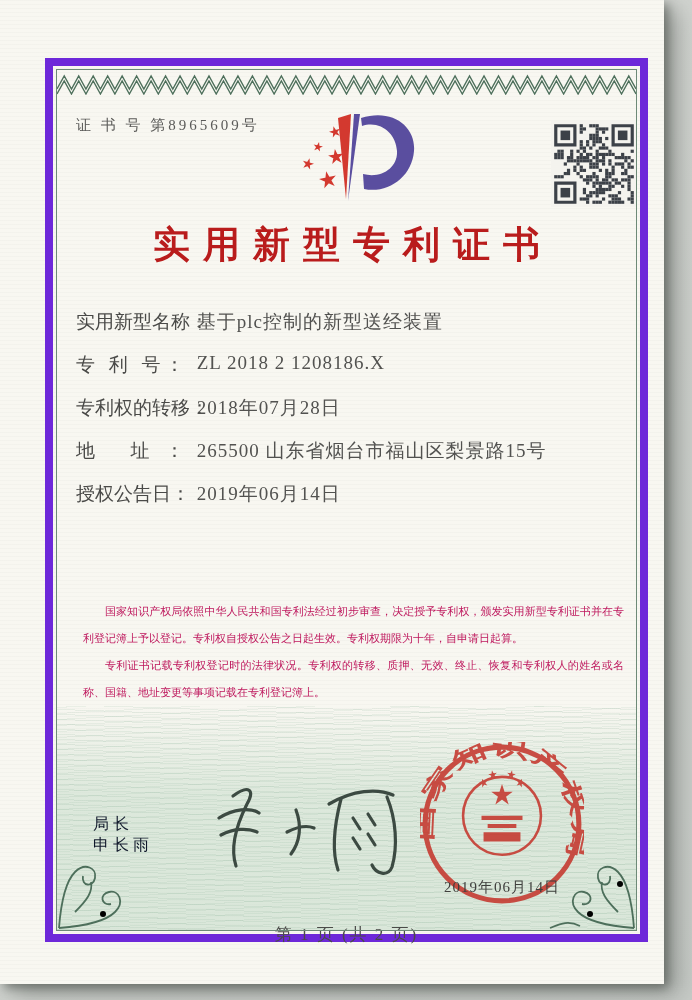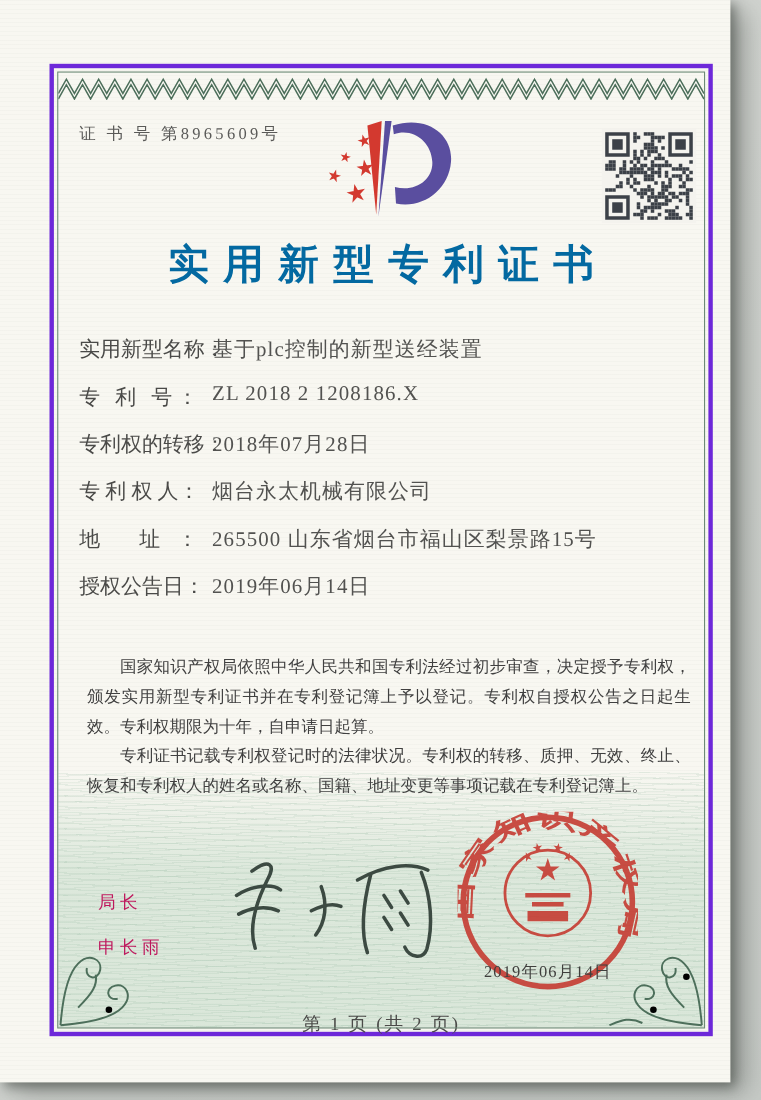--- a/index.html
+++ b/index.html
@@ -13,21 +13,21 @@
     position:absolute; left:0; top:0; width:664px; height:984px;
     background:#f8f7f1;
     box-shadow: 4px 4px 10px rgba(60,65,60,.55), 14px 10px 22px rgba(60,65,60,.35);
   }
   .page::before { 
     content:""; position:absolute; inset:0; pointer-events:none;
     background: repeating-linear-gradient(180deg, rgba(90,110,95,.03) 0 1px, transparent 1px 4px);
   }
   .frame {
     position:absolute; left:45px; top:58px; right:16px; bottom:42px;
-    border:4px solid #6d28d9;
+    border:8px solid #6d28d9;
     padding-left:12px;
   }
   .frame::after {
     content:""; position:absolute; inset:3px; border:1px solid #6d8a77; pointer-events:none;
   }
   .garland { position:absolute; left:4px; right:4px; top:5px; height:24px; width:calc(100% - 8px); }
   .texture {
     position:absolute; left:4px; right:4px; bottom:4px; top:640px; pointer-events:none;
     background:
       repeating-linear-gradient(2deg,  rgba(110,160,130,.12) 0 1px, transparent 1px 5px),
@@ -35,38 +35,38 @@
       linear-gradient(180deg, rgba(198,220,202,0) 0, rgba(198,220,202,.55) 90px, rgba(198,220,202,.6) 100%);
   }
   .certno {
     position:absolute; left:23px; top:50px; font-size:15px; color:#5a5a58; letter-spacing:3px;
   }
   .logo { position:absolute; left:225px; top:44px; width:160px; height:112px; }
   .qr { position:absolute; left:498px; top:55px; width:86px; height:86px; }
   .qr svg { width:100%; height:100%; fill:#3c4148; }
   .title {
     position:absolute; left:0; right:0; top:154px; text-align:center;
-    font-size:37px; font-weight:700; color:#0369a1; letter-spacing:13px; text-indent:13px;
+    font-size:37px; font-weight:700; color:#b91c1c; letter-spacing:13px; text-indent:13px;
   }
   .fields { position:absolute; left:23px; right:14px; top:243px; font-size:19px; color:#4e4e4c; }
   .frow { margin-bottom:27px; white-space:nowrap; height:16px; }
   .flabel {
     display:inline-block; width:108px; text-align:justify; text-align-last:justify;
     vertical-align:top; color:#4a4a48;
   }
   .fvalue { margin-left:8px; letter-spacing:1px; color:#525250; }
   .grant { display:flex;flex-direction:column; }
   .grant .pair2 { margin-left:56px; }
   .paras {
     position:absolute; left:30px; right:16px; top:532px;
-    font-size:15px; line-height:27px; color:#404040; text-align:justify;
+    font-size:11px; line-height:27px; color:#be185d; text-align:justify;
   }
   .paras p { text-indent:2em; }
-  .officer { position:absolute; left:40px; top:748px; font-size:16px; color:#be185d; letter-spacing:4px; }
-  .officer .name { margin-top:20px; }
+  .officer { position:absolute; left:40px; top:748px; font-size:16px; color:#0f172a; letter-spacing:4px; }
+  .officer .name { }
   .signature { position:absolute; left:148px; top:708px; width:215px; height:120px; }
   .signature path { stroke:#3c4a42; stroke-width:3.2; fill:none; stroke-linecap:round; }
   .seal { position:absolute; left:367px; top:676px; width:164px; height:164px; opacity:.88; }
   .seal-date {
     position:absolute; left:360px; top:812px; width:178px; text-align:center;
     font-size:15px; color:#3f3f3d; letter-spacing:1px;
   }
   .pageno { position:absolute; left:0; right:0; top:857px; text-align:center; font-size:17px; color:#4b4b49; letter-spacing:2px; }
   .corner-orn { position:absolute; width:92px; height:92px; bottom:2px; }
   .corner-orn.right { right:2px; }
@@ -343,24 +343,20 @@
       </div>
       <div class="frow">
         <span class="flabel">专 利 号：</span>
         <span class="fvalue">ZL 2018 2 1208186.X</span>
       </div>
       <div class="frow">
         <span class="flabel">专利权的转移：</span>
         <span class="fvalue">2018年07月28日</span>
       </div>
       <div class="frow">
-        <span class="flabel">专 利 权 人：</span>
-        <span class="fvalue">烟台永太机械有限公司</span>
-      </div>
-      <div class="frow">
         <span class="flabel">地 址：</span>
         <span class="fvalue">265500 山东省烟台市福山区梨景路15号</span>
       </div>
       <div class="frow grant">
         <span>
           <span class="flabel">授权公告日：</span>
           <span class="fvalue">2019年06月14日</span>
         </span>
       </div>
     </div>

